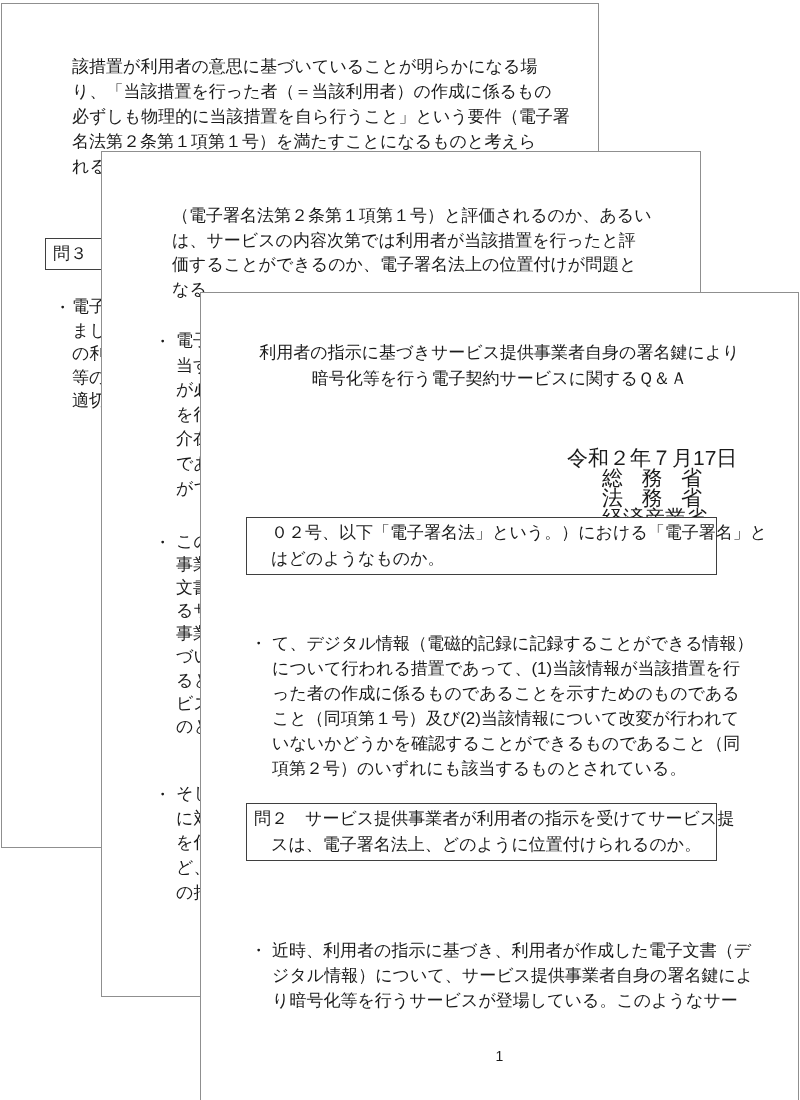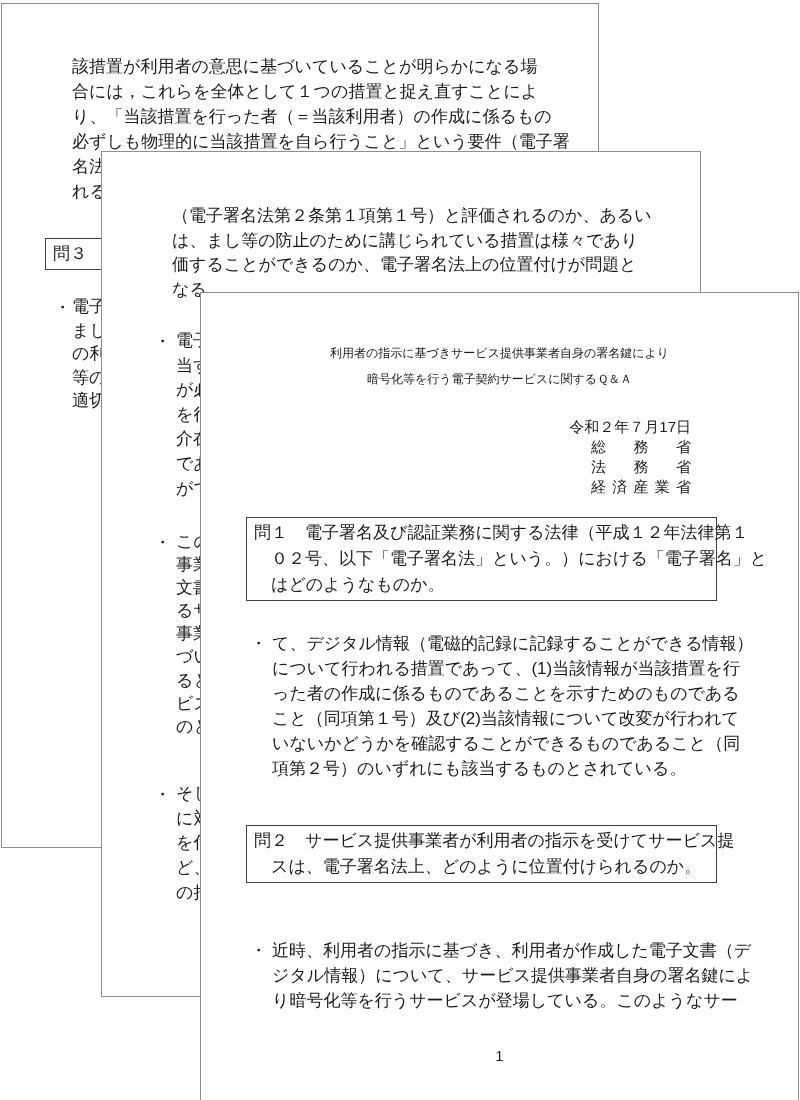--- a/index.html
+++ b/index.html
@@ -20,40 +20,39 @@
   .block { position:absolute; font-size:17px; line-height:25px; }
   .tl { white-space:pre; }
 
   .qbox {
     position:absolute; border:1.5px solid #3f3f3f; background:#ffffff;
     padding:2px 7px; font-size:17px; line-height:26px; box-sizing:border-box;
   }
   .dot { position:absolute; font-size:17px; line-height:24px; }
 
   .title-block { position:absolute; left:0; right:0; text-align:center;
-                 font-size:12px; line-height:26px; }
+                 font-size:17px; line-height:26px; }
 
-  .date-block { position:absolute; right:107px; width:135px;
-                font-size:15px; line-height:20px; }
+  .date-block { position:absolute; right:96px; width:135px;
+                font-size:21px; line-height:20px;margin-top:31px; }
   .date-line  { text-align:right; white-space:pre; }
   .ministry   { display:flex; justify-content:space-between;
                 width:100px; margin-left:auto; }
 
   .pagenum { position:absolute; left:0; right:0; text-align:center;
              font-size:14px; line-height:16px; }
 </style>
 </head>
 <body>
 
 <div class="canvas">
 
   <div class="page page-back">
     <div class="block" style="left:70px; top:50px; line-height:25px">
         <div class="tl">該措置が利用者の意思に基づいていることが明らかになる場</div>
-        <div class="tl">合には，これらを全体として１つの措置と捉え直すことによ</div>
         <div class="tl">り、「当該措置を行った者（＝当該利用者）の作成に係るもの</div>
         <div class="tl">必ずしも物理的に当該措置を自ら行うこと」という要件（電子署</div>
         <div class="tl">名法第２条第１項第１号）を満たすことになるものと考えら</div>
         <div class="tl">れる。</div>
       </div>
     <div class="qbox" style="left:43px; top:234px; width:512px">
       <div class="tl">問３　どのような電子契約サービスを選択することが適当か。</div>
     </div>
     <span class="dot" style="left:52px; top:292px">・</span>
     <div class="block" style="left:70px; top:291px; line-height:23.5px">
@@ -61,21 +60,21 @@
         <div class="tl">まし等の防止のために講じられている措置は様々であり、そ</div>
         <div class="tl">の利用に当たっては、当該サービスを利用して締結する契約</div>
         <div class="tl">等の性質や、利用者間で必要とする本人確認の程度等を考慮</div>
         <div class="tl">適切なサービスを選択することが適当と考えられる。</div>
       </div>
   </div>
 
   <div class="page page-middle">
     <div class="block" style="left:70px; top:52px; line-height:24.5px">
         <div class="tl">（電子署名法第２条第１項第１号）と評価されるのか、あるい</div>
-        <div class="tl">は、まし等の防止のために講じられている措置は様々であり</div>
+        <div class="tl">は、サービスの内容次第では利用者が当該措置を行ったと評</div>
         <div class="tl">価することができるのか、電子署名法上の位置付けが問題と</div>
         <div class="tl">なる。</div>
       </div>
 
     <span class="dot" style="left:52px; top:178px">・</span>
     <div class="block" style="left:74px; top:177px; line-height:24.6px">
         <div class="tl">電子署名法第２条第１項第１号の「当該措置を行った者」に該</div>
         <div class="tl">当するためには、必ずしも物理的に当該措置を自ら行うこと</div>
         <div class="tl">が必要となるわけではなく、例えば、物理的にはＡが当該措置</div>
         <div class="tl">を行った場合であっても、Ｂの意思のみに基づき、Ａの意思が</div>
@@ -128,36 +127,35 @@
       <div class="ministry">
           <span>経</span>
           <span>済</span>
           <span>産</span>
           <span>業</span>
           <span>省</span>
         </div>
     </div>
 
     <div class="qbox" style="left:45px; top:224px; width:471px">
-        <div class="tl">問１　電子署名及び認証業務に関する法律（平成１２年法律第１</div>
         <div class="tl">　０２号、以下「電子署名法」という。）における「電子署名」と</div>
         <div class="tl">　はどのようなものか。</div>
       </div>
 
     <span class="dot" style="left:49px; top:339px">・</span>
     <div class="block" style="left:71px; top:338px; line-height:25px">
         <div class="tl">て、デジタル情報（電磁的記録に記録することができる情報）</div>
         <div class="tl">について行われる措置であって、(1)当該情報が当該措置を行</div>
         <div class="tl">った者の作成に係るものであることを示すためのものである</div>
         <div class="tl">こと（同項第１号）及び(2)当該情報について改変が行われて</div>
         <div class="tl">いないかどうかを確認することができるものであること（同</div>
         <div class="tl">項第２号）のいずれにも該当するものとされている。</div>
       </div>
 
-    <div class="qbox" style="left:45px; top:532px; width:471px">
+    <div class="qbox" style="left:45px; top:510px; width:471px">
         <div class="tl">問２　サービス提供事業者が利用者の指示を受けてサービス提</div>
         <div class="tl">　スは、電子署名法上、どのように位置付けられるのか。</div>
       </div>
 
     <span class="dot" style="left:49px; top:646px">・</span>
     <div class="block" style="left:71px; top:645px; line-height:25px">
         <div class="tl">近時、利用者の指示に基づき、利用者が作成した電子文書（デ</div>
         <div class="tl">ジタル情報）について、サービス提供事業者自身の署名鍵によ</div>
         <div class="tl">り暗号化等を行うサービスが登場している。このようなサー</div>
       </div>

